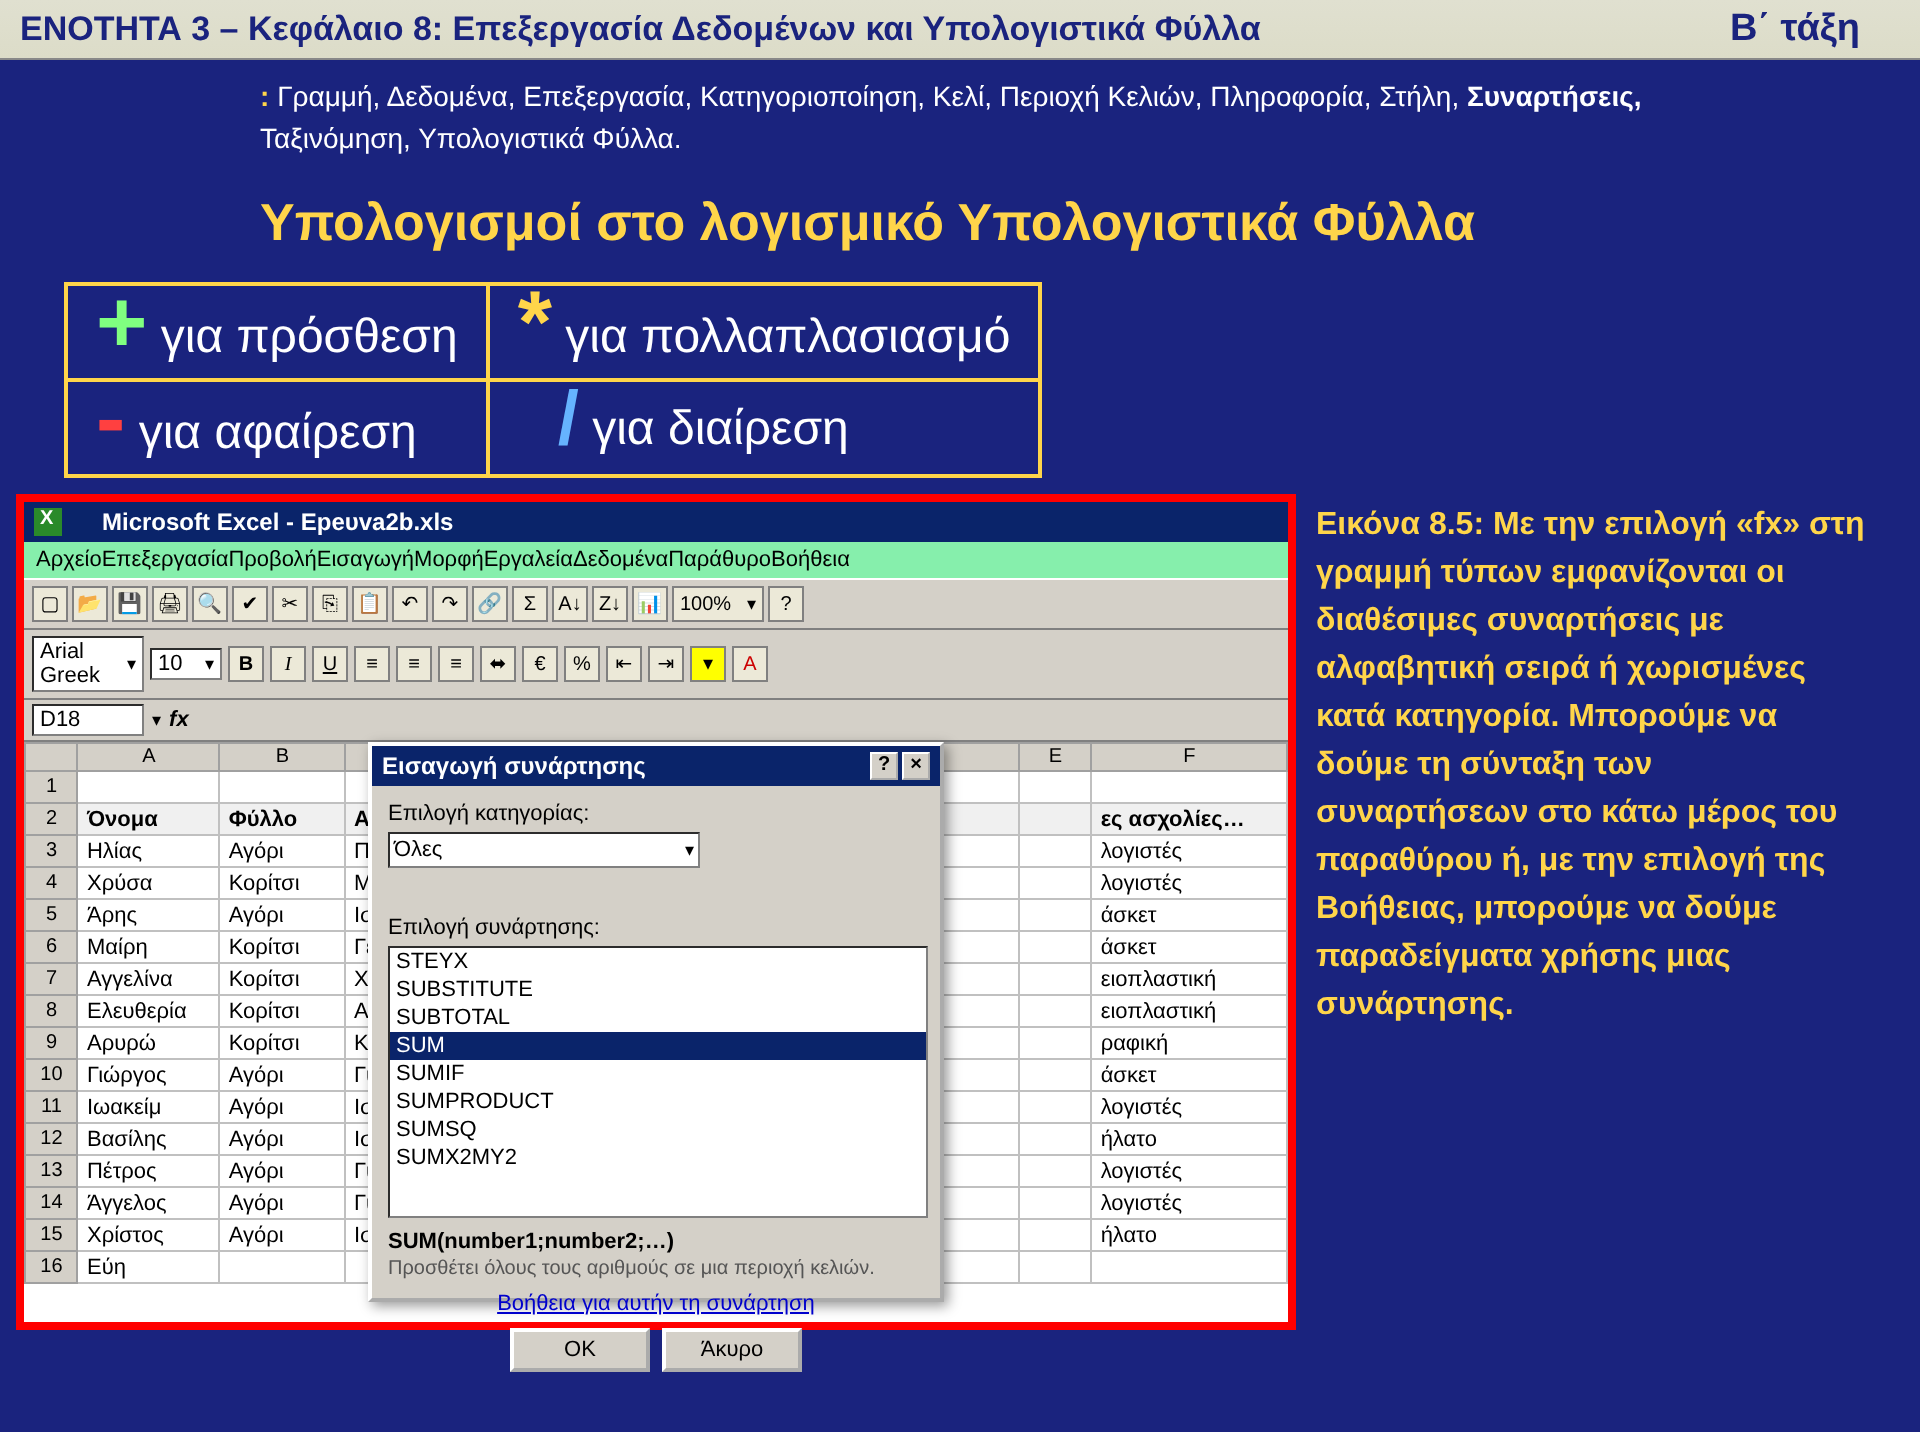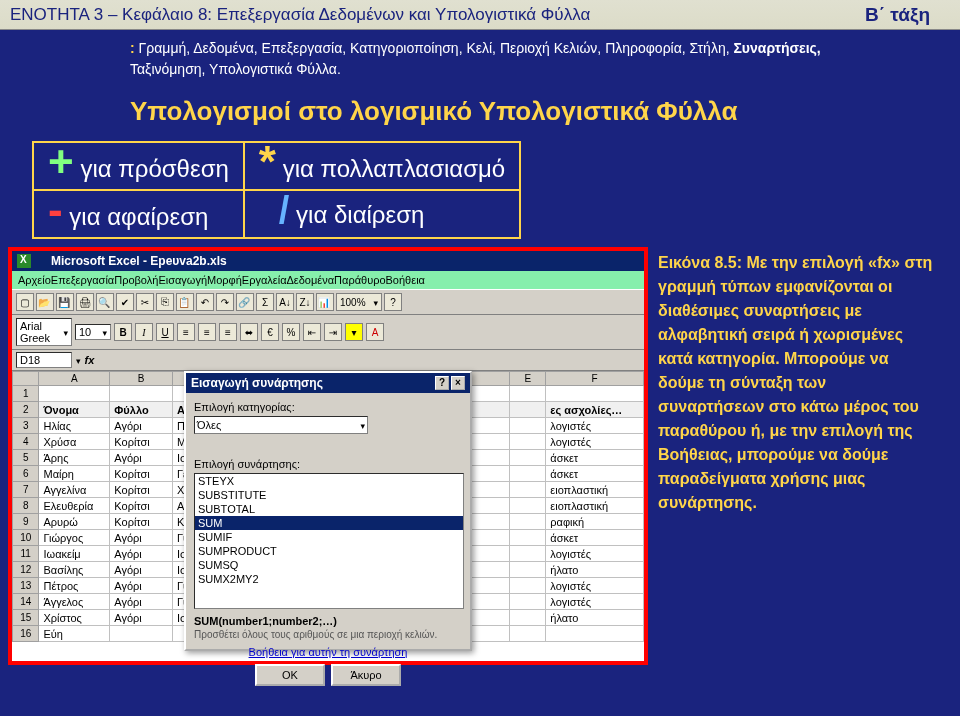--- a/index.html
+++ b/index.html
@@ -6,21 +6,21 @@
   html, body { width: 960px; height: 716px; font-family: Arial, sans-serif; }
   body { background: #1a237e; position: relative; }
 
   
   .header {
     background: linear-gradient(#e0e0d0, #dcdcc8);
     height: 30px; width: 100%;
     display: flex; align-items: center; justify-content: space-between;
     padding: 0 10px; border-bottom: 1px solid #888;
   }
-  .header .title { color: #1a237e; font-weight: normal; font-size: 17px; }
+  .header .title { color: #1a237e; font-weight: bold; font-size: 17px; }
   .header .grade { color: #1a237e; font-weight: bold; font-size: 19px; padding-right: 20px; }
 
   .keywords {
     color: #fff; font-size: 14px; padding: 8px 130px 4px 130px; line-height: 1.5;
   }
   .keywords .bold { font-weight: bold; }
   .keywords .lead { color: #ffd54a; font-weight: bold; }
 
   .section-title {
     color: #ffd54a; font-size: 26px; font-weight: bold; padding: 12px 0 14px 130px;
@@ -77,21 +77,21 @@
   .dlg {
     position:absolute; left:172px; top:0; width:288px; height:280px;
     background:#d4d0c8; border:2px outset #fff; box-shadow: 2px 2px 6px rgba(0,0,0,.4);
     font-size:11px;
   }
   .dlg .dtitle{background:#0a246a;color:#fff;font-weight:bold;padding:3px 5px;font-size:12px;display:flex;justify-content:space-between;}
   .dlg .dtitle .qx{display:flex;gap:2px;}
   .dlg .dtitle .qx span{width:14px;height:14px;background:#d4d0c8;color:#000;text-align:center;border:1px outset #fff;line-height:12px;font-size:10px;font-weight:bold;}
   .dlg .body{padding:8px;}
   .dlg label{display:block;margin-bottom:3px;}
-  .dlg .combo{background:#fff;border:1px inset #808080;padding:2px;width:174px;display:flex;justify-content:space-between;}
+  .dlg .combo{background:#fff;border:1px inset #808080;padding:2px;width:156px;display:flex;justify-content:space-between;}
   .dlg .list{background:#fff;border:1px inset #808080;height:136px;width:270px;overflow:hidden;margin-top:3px;}
   .dlg .list div{padding:1px 3px;}
   .dlg .list .sel{background:#0a246a;color:#fff;}
   .dlg .syntax{font-weight:bold;margin-top:6px;}
   .dlg .desc{font-size:10px;color:#555;margin-top:2px;}
   .dlg .help{color:#0000cc;text-decoration:underline;margin-top:6px;}
   .dlg .btns{display:flex;justify-content:flex-end;gap:6px;margin-top:6px;}
   .dlg .btns button{width:70px;height:22px;border:2px outset #fff;background:#d4d0c8;font-size:11px;}
 
   .caption {

